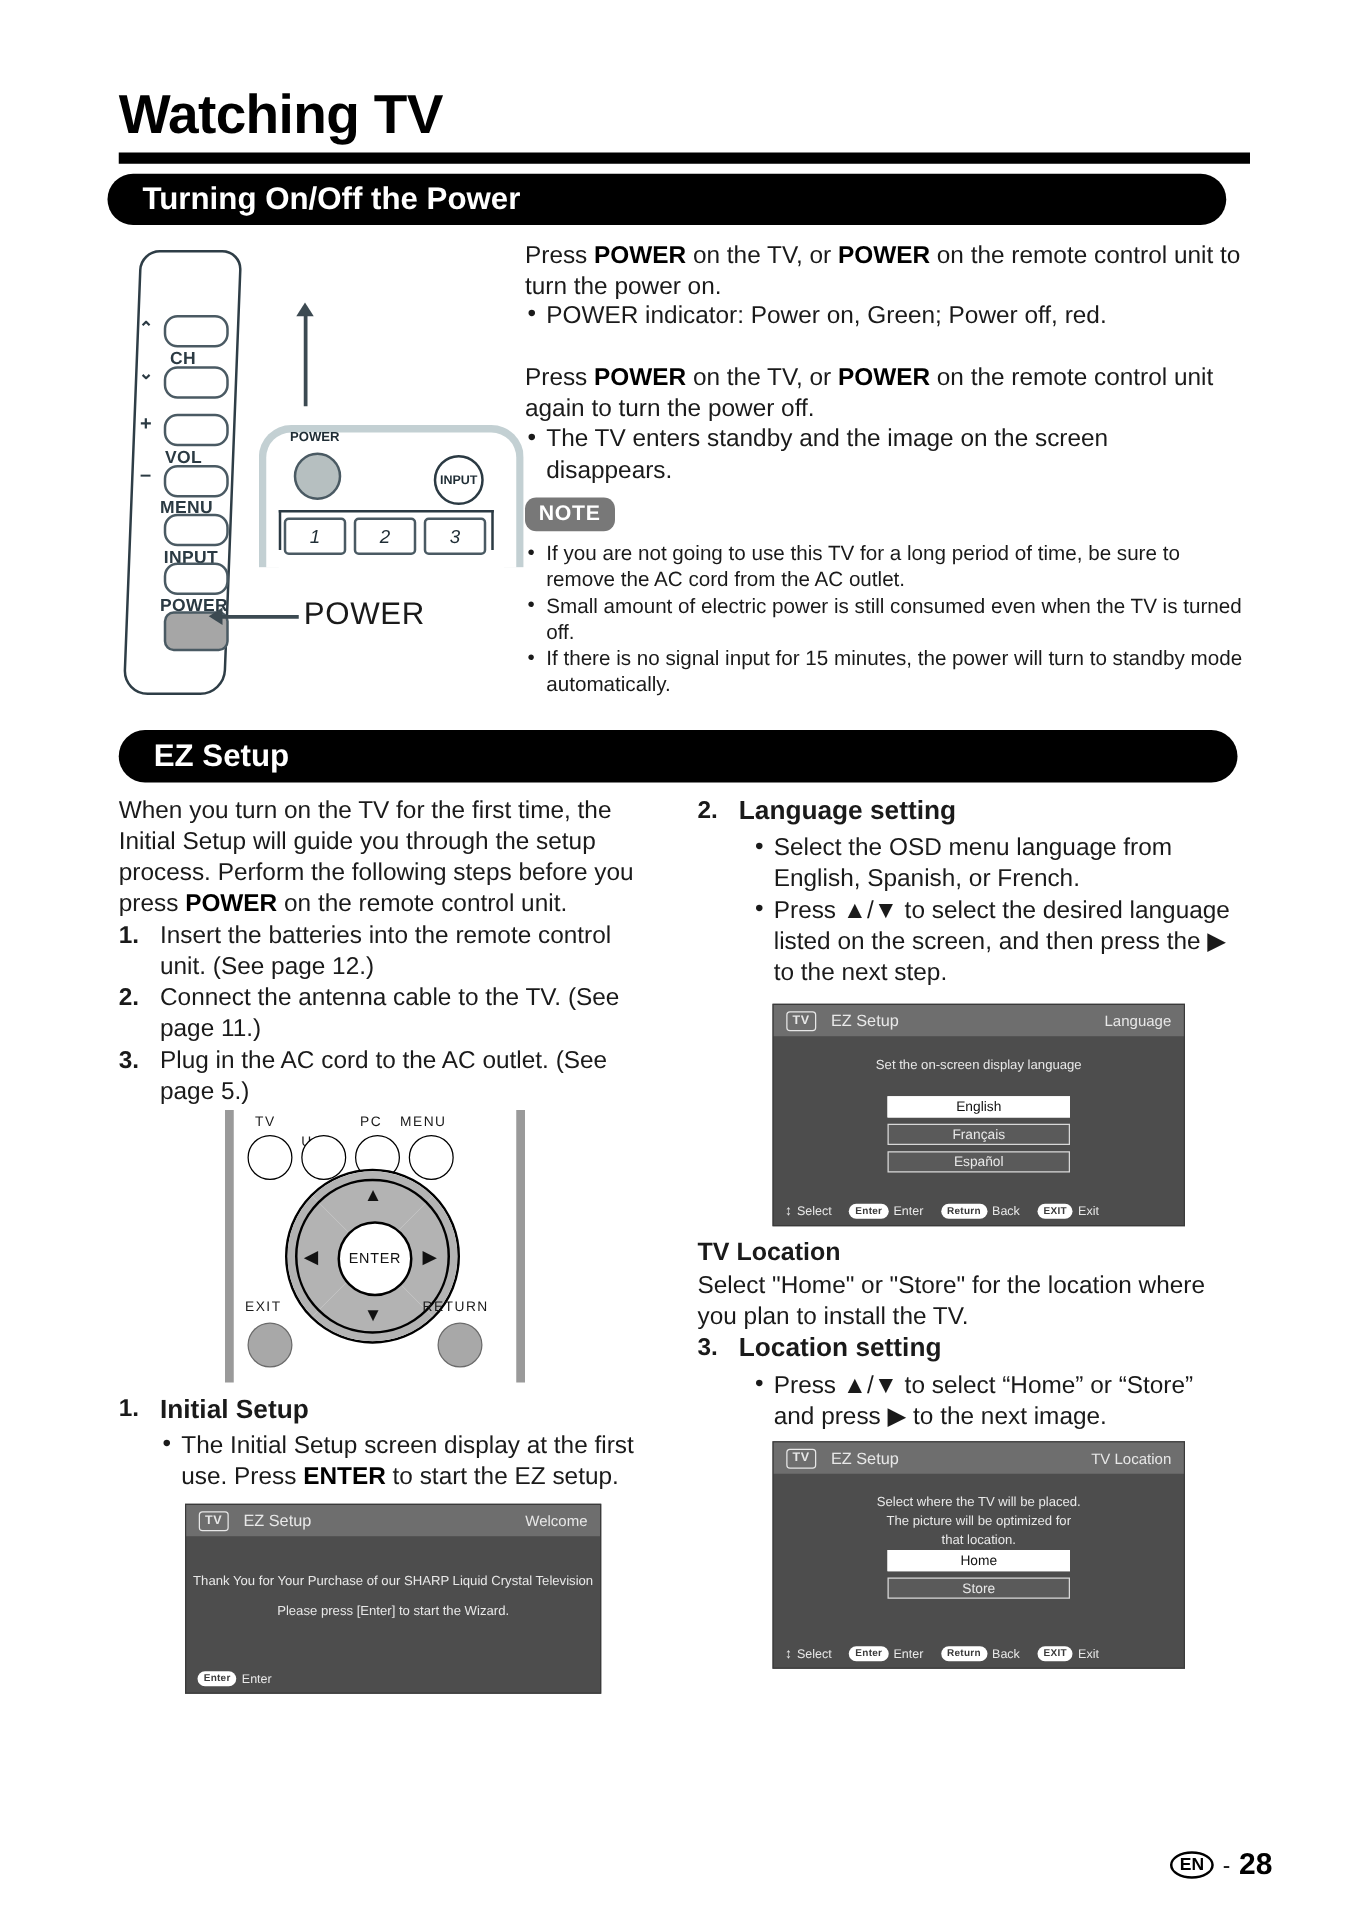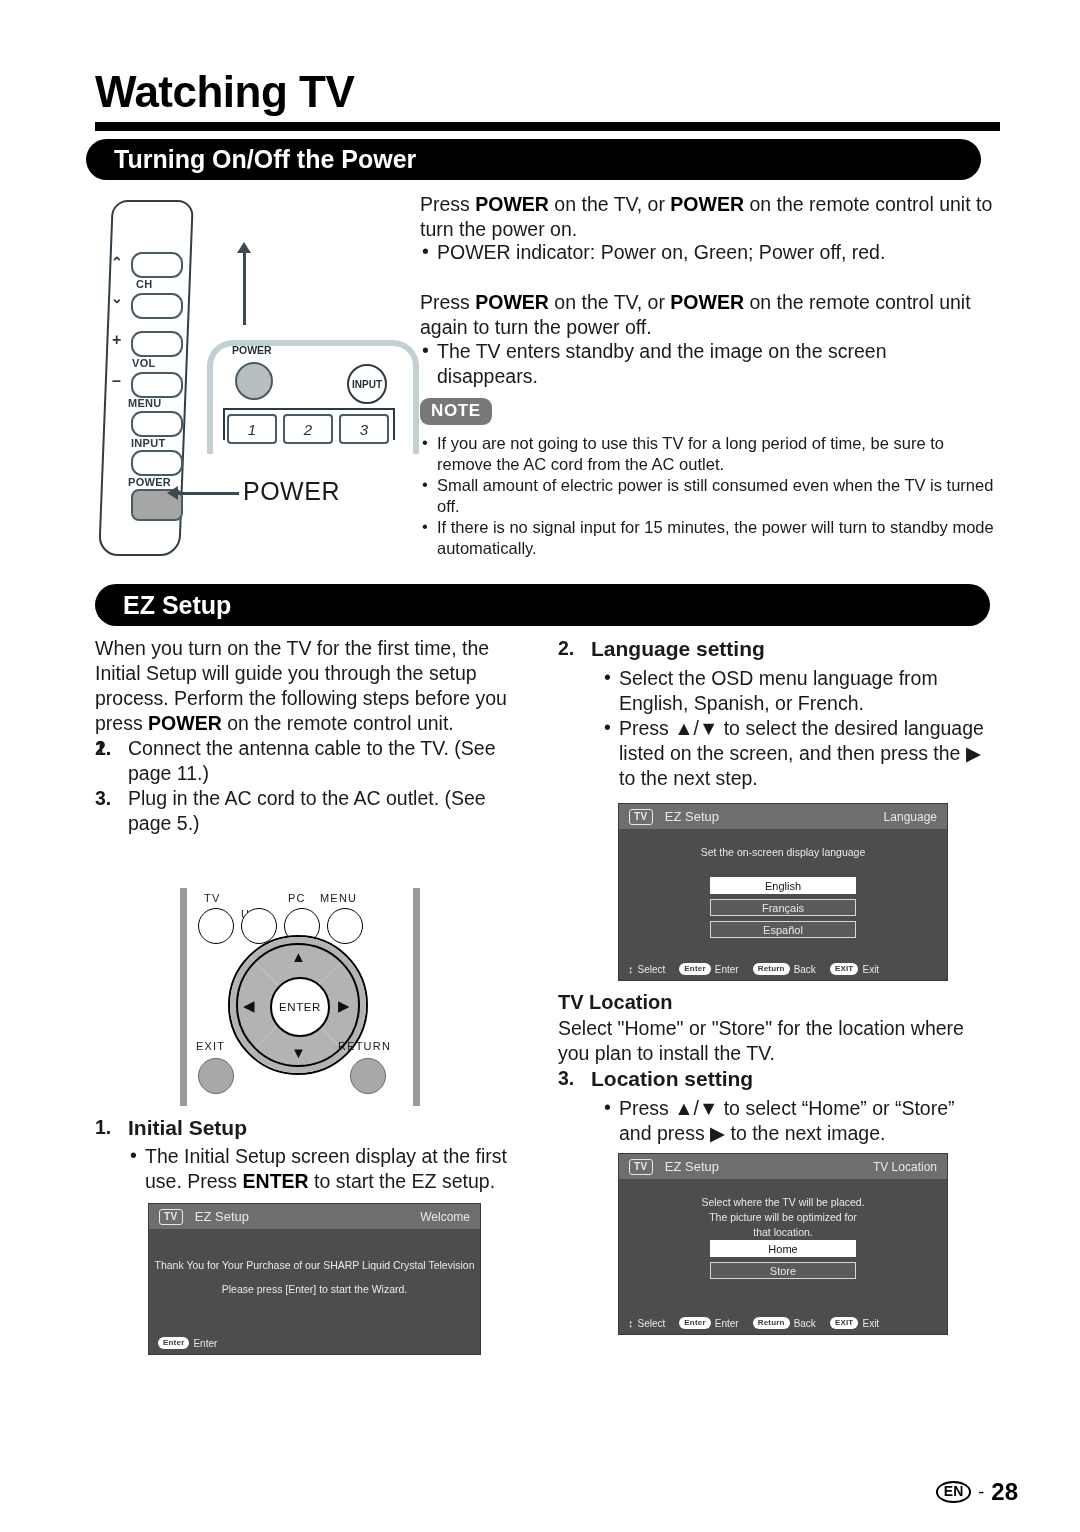--- a/index.html
+++ b/index.html
@@ -122,21 +122,21 @@
   .btn-pill {
     position: absolute;
     width: 48px; height: 22px;
     border: 2px solid #4a5a63;
     border-radius: 11px;
     background: #fff;
   }
   .btn-pill.filled { background: #a6a6a6; border-color: #4a5a63; }
   .pill-label {
     position: absolute;
-    font-size: 11px;
+    font-size: 14px;
     font-weight: bold;
     color: #2b3a43;
     letter-spacing: 0.3px;
   }
   .chev {
     position: absolute;
     font-size: 14px;
     color: #2b3a43;
     font-weight: bold;
   }
@@ -458,20 +458,21 @@
 </ul>
 
 <div class="section-bar" id="bar-ez">EZ Setup</div>
 
 <div class="txt" style="left:95px; top:636px; width:425px;">
   <span>When you turn on the TV for the first time, the Initial Setup will guide you through the setup process. Perform the following steps before you press </span><b>POWER</b><span> on the remote control unit.</span>
 </div>
 <ol class="num-list txt" style="left:95px; top:736px; width:425px;">
   <li>
     <span class="num">1.</span>
+    <span>Insert the batteries into the remote control unit. (See page 12.)</span>
   </li>
   <li>
     <span class="num">2.</span>
     <span>Connect the antenna cable to the TV. (See page 11.)</span>
   </li>
   <li>
     <span class="num">3.</span>
     <span>Plug in the AC cord to the AC outlet. (See page 5.)</span>
   </li>
 </ol>

